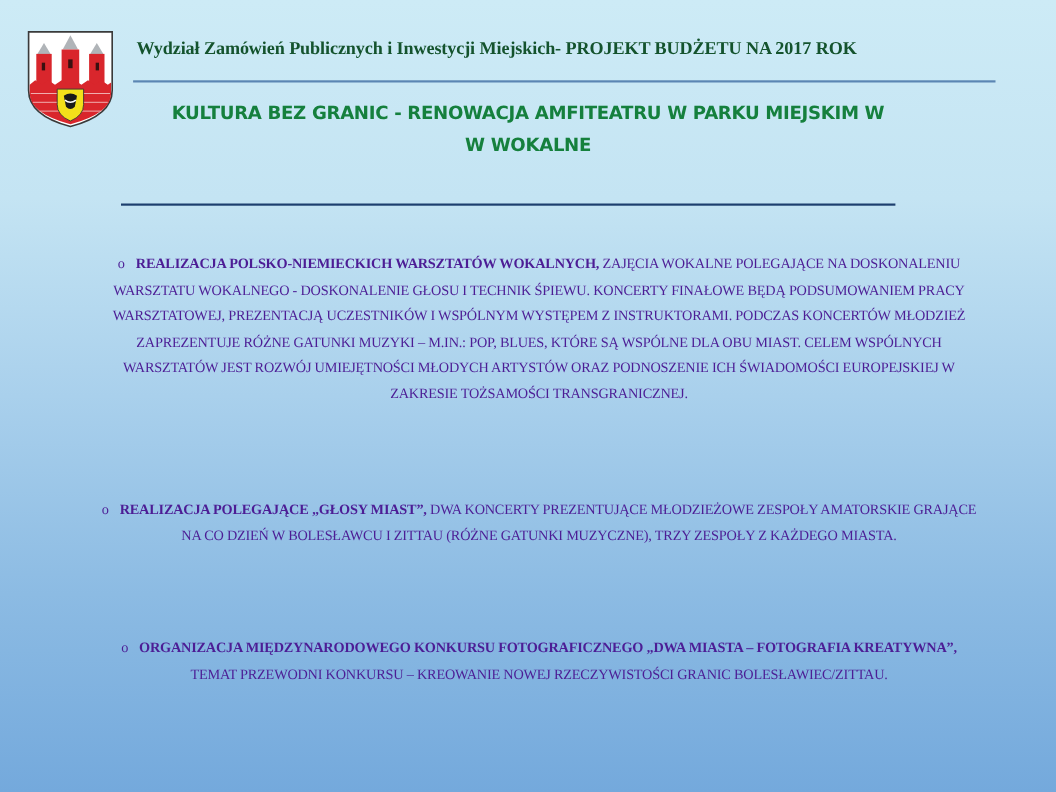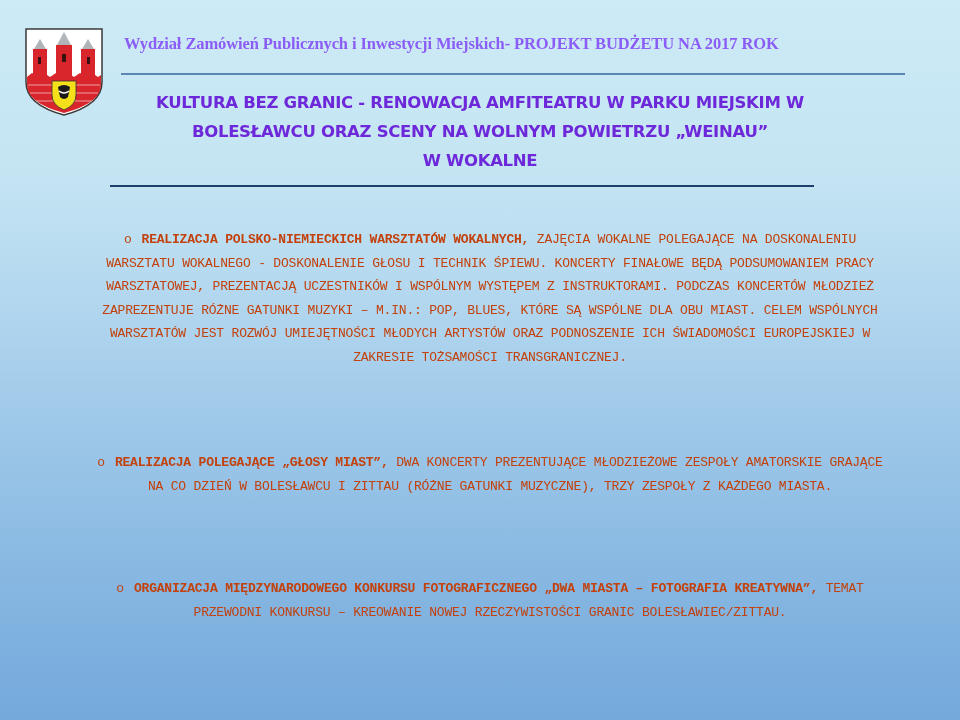--- a/index.html
+++ b/index.html
@@ -8,41 +8,41 @@
       position: relative;
       background: linear-gradient(to bottom, #cdebf6 0%, #c4e4f3 25%, #a9d0ec 50%, #8cbbe3 75%, #74a9dc 100%);
       font-family: "Liberation Sans", sans-serif;
     }
     .crest {
       position: absolute; left: 24px; top: 27px; width: 80px; height: 90px;
     }
     .header-text {
       position: absolute; left: 124px; top: 34px;
       font-family: "Liberation Serif", serif;
-      font-size: 16.5px; font-weight: bold; color: #8b5cf6;
+      font-size: 16.5px; font-weight: bold; color: #14532d;
       white-space: nowrap; letter-spacing: -0.1px;
     }
     .rule-top {
       position: absolute; left: 121px; top: 73px; width: 784px; height: 2px;
       background: #5b86b3;
     }
     .title {
       position: absolute; left: 100px; top: 88px; width: 760px;
-      text-align: center; color: #6d28d9;
+      text-align: center; color: #15803d;
       font-family: "DejaVu Sans", sans-serif;
       font-weight: bold; font-size: 16.5px; line-height: 29px;
       letter-spacing: -0.3px;
     }
     .rule-title {
       position: absolute; left: 110px; top: 185px; width: 704px; height: 2px;
       background: #1d3f6e;
     }
     .bullet {
-      position: absolute; text-align: center; color: #c2410c;
-      font-family: Liberation Mono, monospace;
+      position: absolute; text-align: center; color: #4c1d95;
+      font-family: Liberation Serif, serif;
       font-size: 13px; line-height: 23.5px; letter-spacing: -0.2px;
     }
     .bullet .mark { font-weight: normal; margin-right: 10px; }
     .bullet .lead { font-weight: bold; }
     .b1 { left: 100px; top: 228px; width: 780px; }
     .b2 { left: 90px; top: 451px; width: 800px; }
     .b3 { left: 100px; top: 577px; width: 780px; }
   </style>
 </head>
 <body>
@@ -72,21 +72,20 @@
     <path d="M34 60 Q40 56 46 60 L44 70 Q40 74 36 70 Z" fill="#1a1a1a"></path>
     <path d="M35 64 Q40 68 45 64" stroke="#ffffff" stroke-width="1.4" fill="none"></path>
   </svg>
 </div>
 
 <div class="header-text">Wydział Zamówień Publicznych i Inwestycji Miejskich- PROJEKT BUDŻETU NA 2017 ROK</div>
 <div class="rule-top"></div>
 
 <div class="title">
   <div>KULTURA BEZ GRANIC - RENOWACJA AMFITEATRU W PARKU MIEJSKIM W</div>
-  <div>BOLESŁAWCU ORAZ SCENY NA WOLNYM POWIETRZU „WEINAU”</div>
   <div>W WOKALNE</div>
 </div>
 <div class="rule-title"></div>
 
 <div class="bullet b1">
   <span class="mark">o</span><span class="lead">REALIZACJA POLSKO-NIEMIECKICH WARSZTATÓW WOKALNYCH,</span><span> ZAJĘCIA WOKALNE POLEGAJĄCE NA DOSKONALENIU WARSZTATU WOKALNEGO - DOSKONALENIE GŁOSU I TECHNIK ŚPIEWU. KONCERTY FINAŁOWE BĘDĄ PODSUMOWANIEM PRACY WARSZTATOWEJ, PREZENTACJĄ UCZESTNIKÓW I WSPÓLNYM WYSTĘPEM Z INSTRUKTORAMI. PODCZAS KONCERTÓW MŁODZIEŻ ZAPREZENTUJE RÓŻNE GATUNKI MUZYKI – M.IN.: POP, BLUES, KTÓRE SĄ WSPÓLNE DLA OBU MIAST. CELEM WSPÓLNYCH WARSZTATÓW JEST ROZWÓJ UMIEJĘTNOŚCI MŁODYCH ARTYSTÓW ORAZ PODNOSZENIE ICH ŚWIADOMOŚCI EUROPEJSKIEJ W ZAKRESIE TOŻSAMOŚCI TRANSGRANICZNEJ.</span>
 </div>
 
 <div class="bullet b2">
   <span class="mark">o</span><span class="lead">REALIZACJA POLEGAJĄCE „GŁOSY MIAST”,</span><span> DWA KONCERTY PREZENTUJĄCE MŁODZIEŻOWE ZESPOŁY AMATORSKIE GRAJĄCE NA CO DZIEŃ W BOLESŁAWCU I ZITTAU (RÓŻNE GATUNKI MUZYCZNE), TRZY ZESPOŁY Z KAŻDEGO MIASTA.</span>

